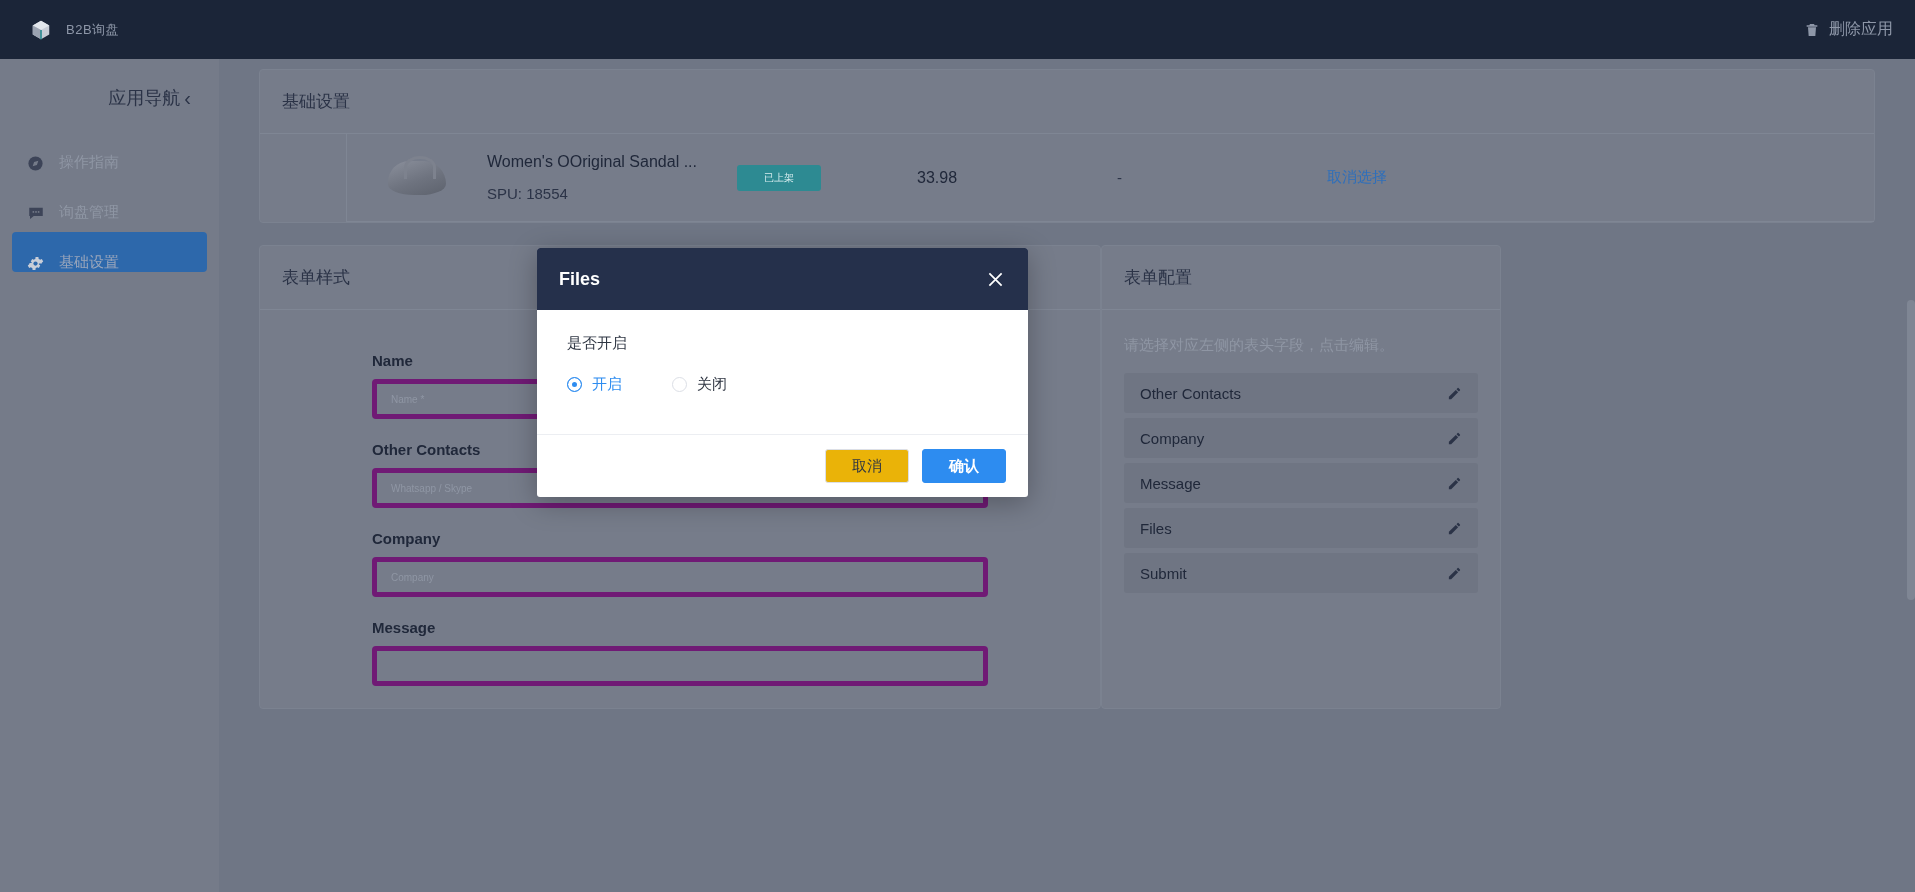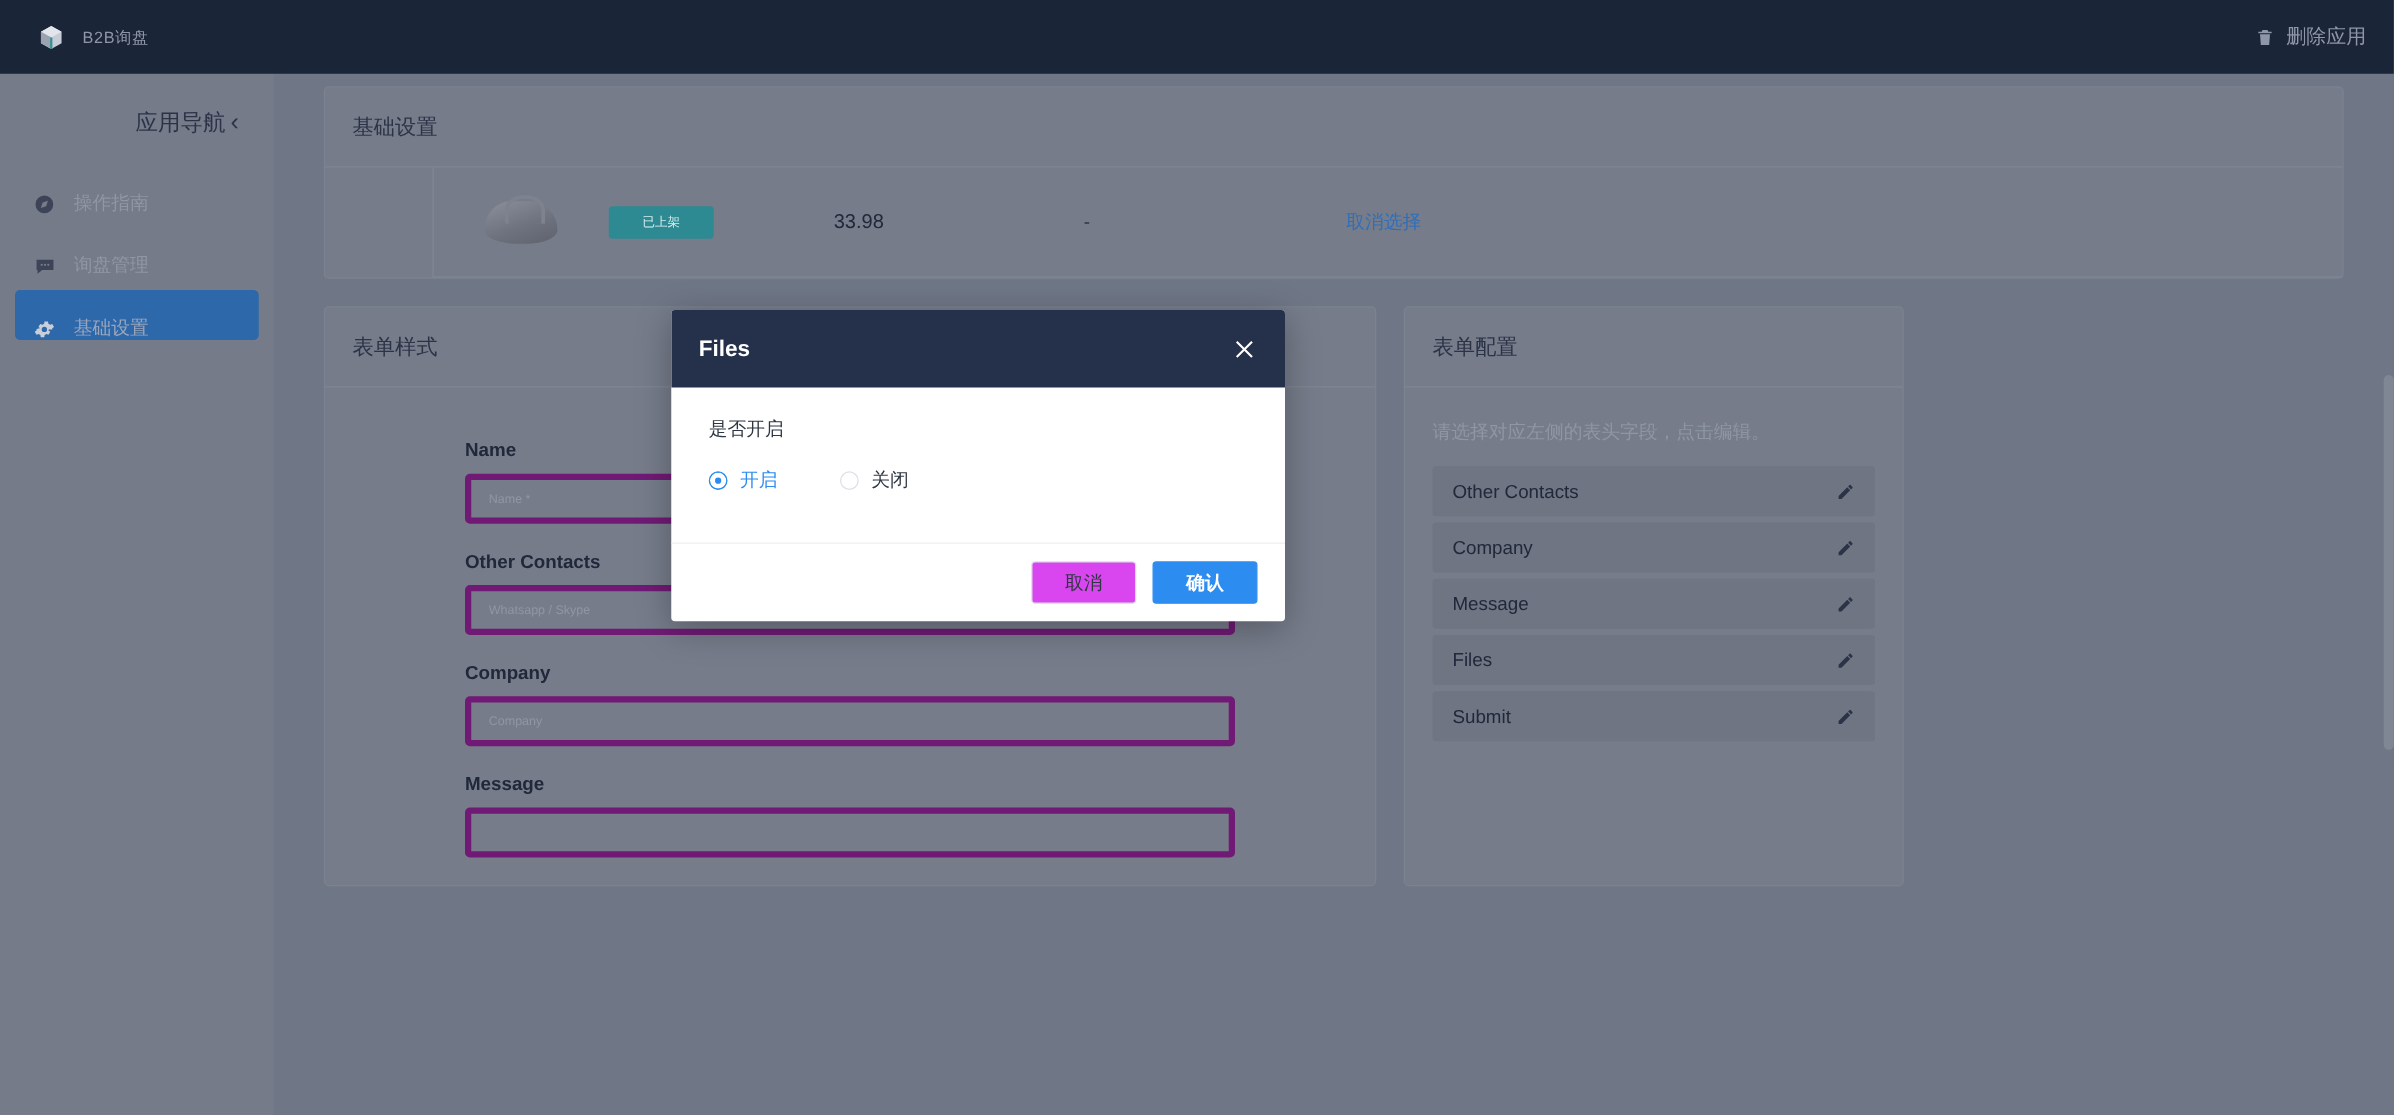--- a/index.html
+++ b/index.html
@@ -86,21 +86,21 @@
   .badge {
     background: #2d8a92; color: #d6ecee; font-size: 10px;
     padding: 6px 27px; border-radius: 3px;
   }
   .p-price { width: 200px; text-align: center; font-size: 16px; color: #20283a; }
   .p-dash { width: 210px; text-align: center; font-size: 15px; color: #2b3347; }
   .p-action { flex: 1; text-align: center; }
   .link-blue { color: #2f6fba; font-size: 15px; cursor: pointer; }
 
   
-  .split { display: flex; gap: 22px; }
+  .split { display: flex; }
   .form-card { width: 842px; }
   .cfg-card { width: 400px; }
 
   .form-body { padding: 42px 0 0 0; }
   .field-label {
     font-size: 15px; font-weight: bold; color: #20283a; margin-bottom: 10px;
   }
   .field-row { display: flex; gap: 24px; }
   .inp {
     height: 40px; border: 5px solid #701a75; border-radius: 4px;
@@ -152,21 +152,21 @@
   .radio.on .rlabel { color: #2d8cf0; }
   .rlabel { font-size: 15px; color: #2f3643; }
   .modal-foot {
     border-top: 1px solid #eceef2; padding: 14px 22px;
     display: flex; justify-content: flex-end; gap: 13px;
   }
   .btn {
     height: 34px; padding: 0 26px; border-radius: 3px; font-size: 15px;
     cursor: pointer; font-family: "Liberation Sans", sans-serif;
   }
-  .btn-ghost { background: #d946ef; border: 1px solid #dcdfe6; color: #2f3643; }
+  .btn-ghost { background: #eab308; border: 1px solid #dcdfe6; color: #2f3643; }
   .btn-primary { background: #2d8cf0; border: 1px solid #2d8cf0; color: #fff; font-weight: bold; }
   .scrollbar {
     position: absolute; right: 0; top: 300px; width: 8px; height: 300px;
     background: #7f8694; border-radius: 4px; z-index: 30;
   }
 </style>
 </head>
 <body>
 
 <div class="topbar">
@@ -233,20 +233,26 @@
 
 <div class="main">
 
   <div class="card">
     <div class="card-head">基础设置</div>
     <div class="card-body">
       <div class="product-table">
         <div class="product-row">
           <div class="pcell p-thumb">
             <div class="shoe"></div>
+          </div>
+          <div class="pcell p-info">
+            <div>
+              <div class="p-name">Women's OOriginal Sandal ...</div>
+              <div class="p-spu">SPU: 18554</div>
+            </div>
           </div>
           <div class="pcell p-status">
             <span class="badge">已上架</span>
           </div>
           <div class="pcell p-price">33.98</div>
           <div class="pcell p-dash">-</div>
           <div class="pcell p-action">
             <span class="link-blue">取消选择</span>
           </div>
         </div>

